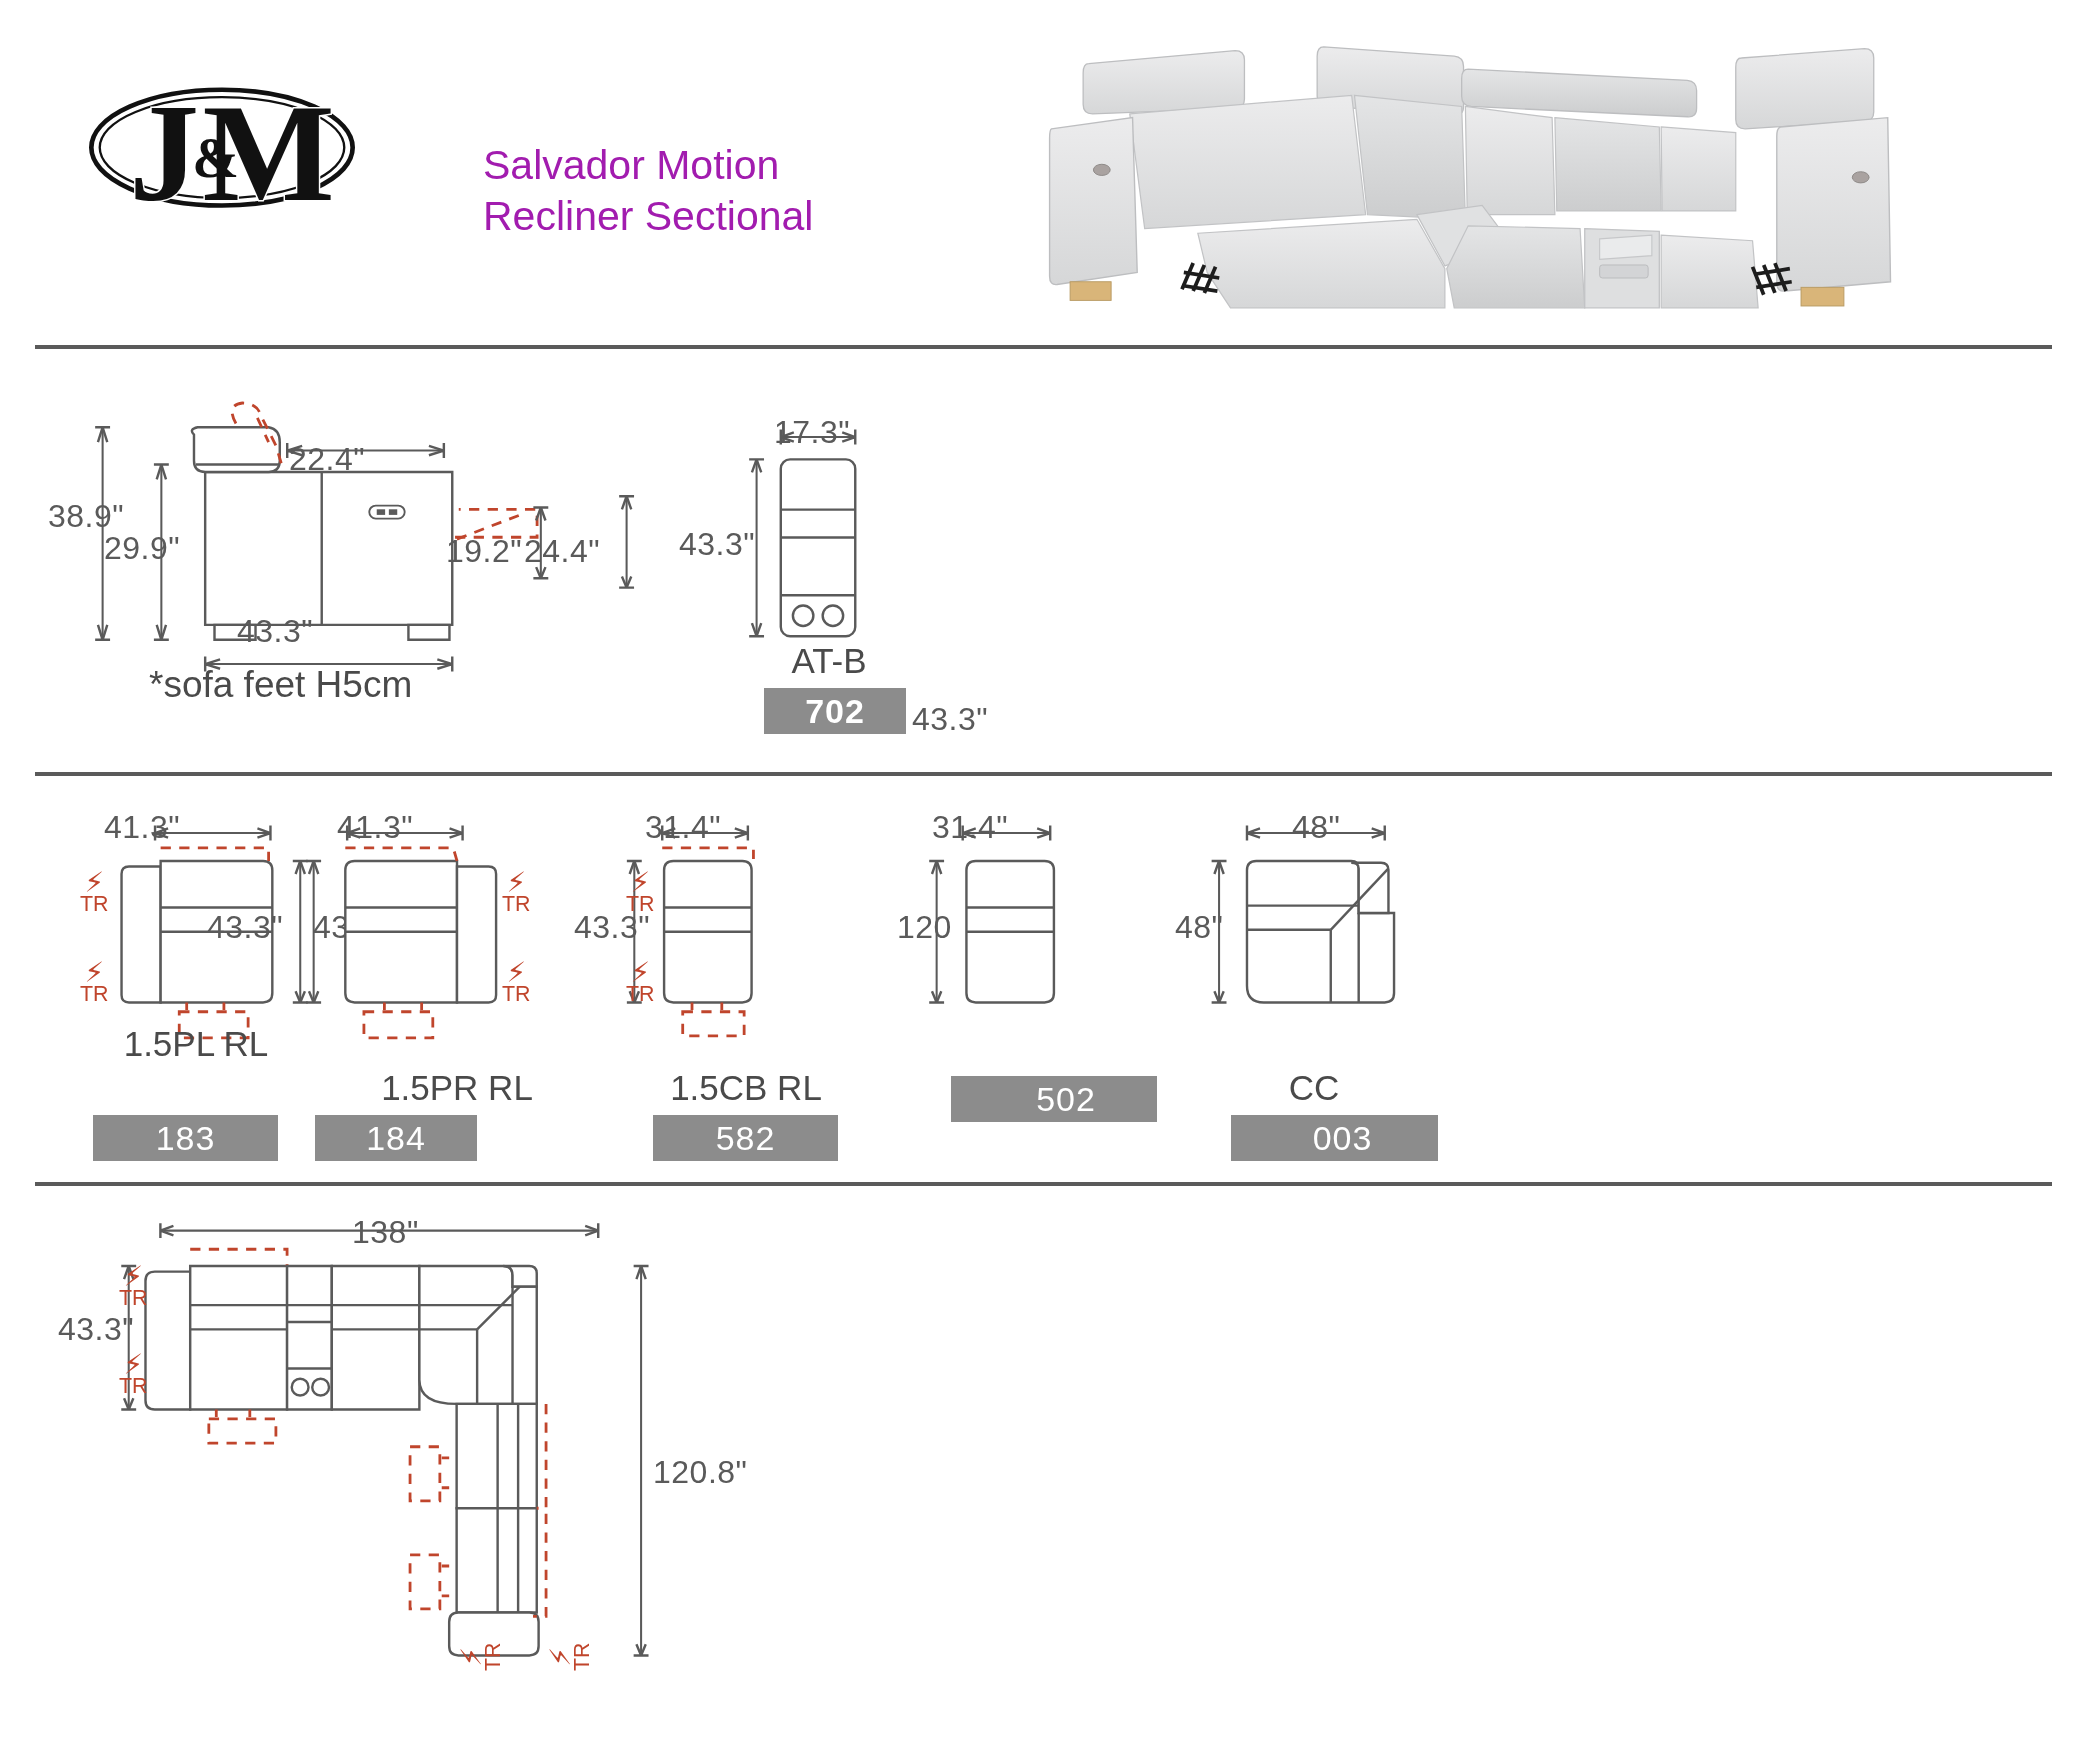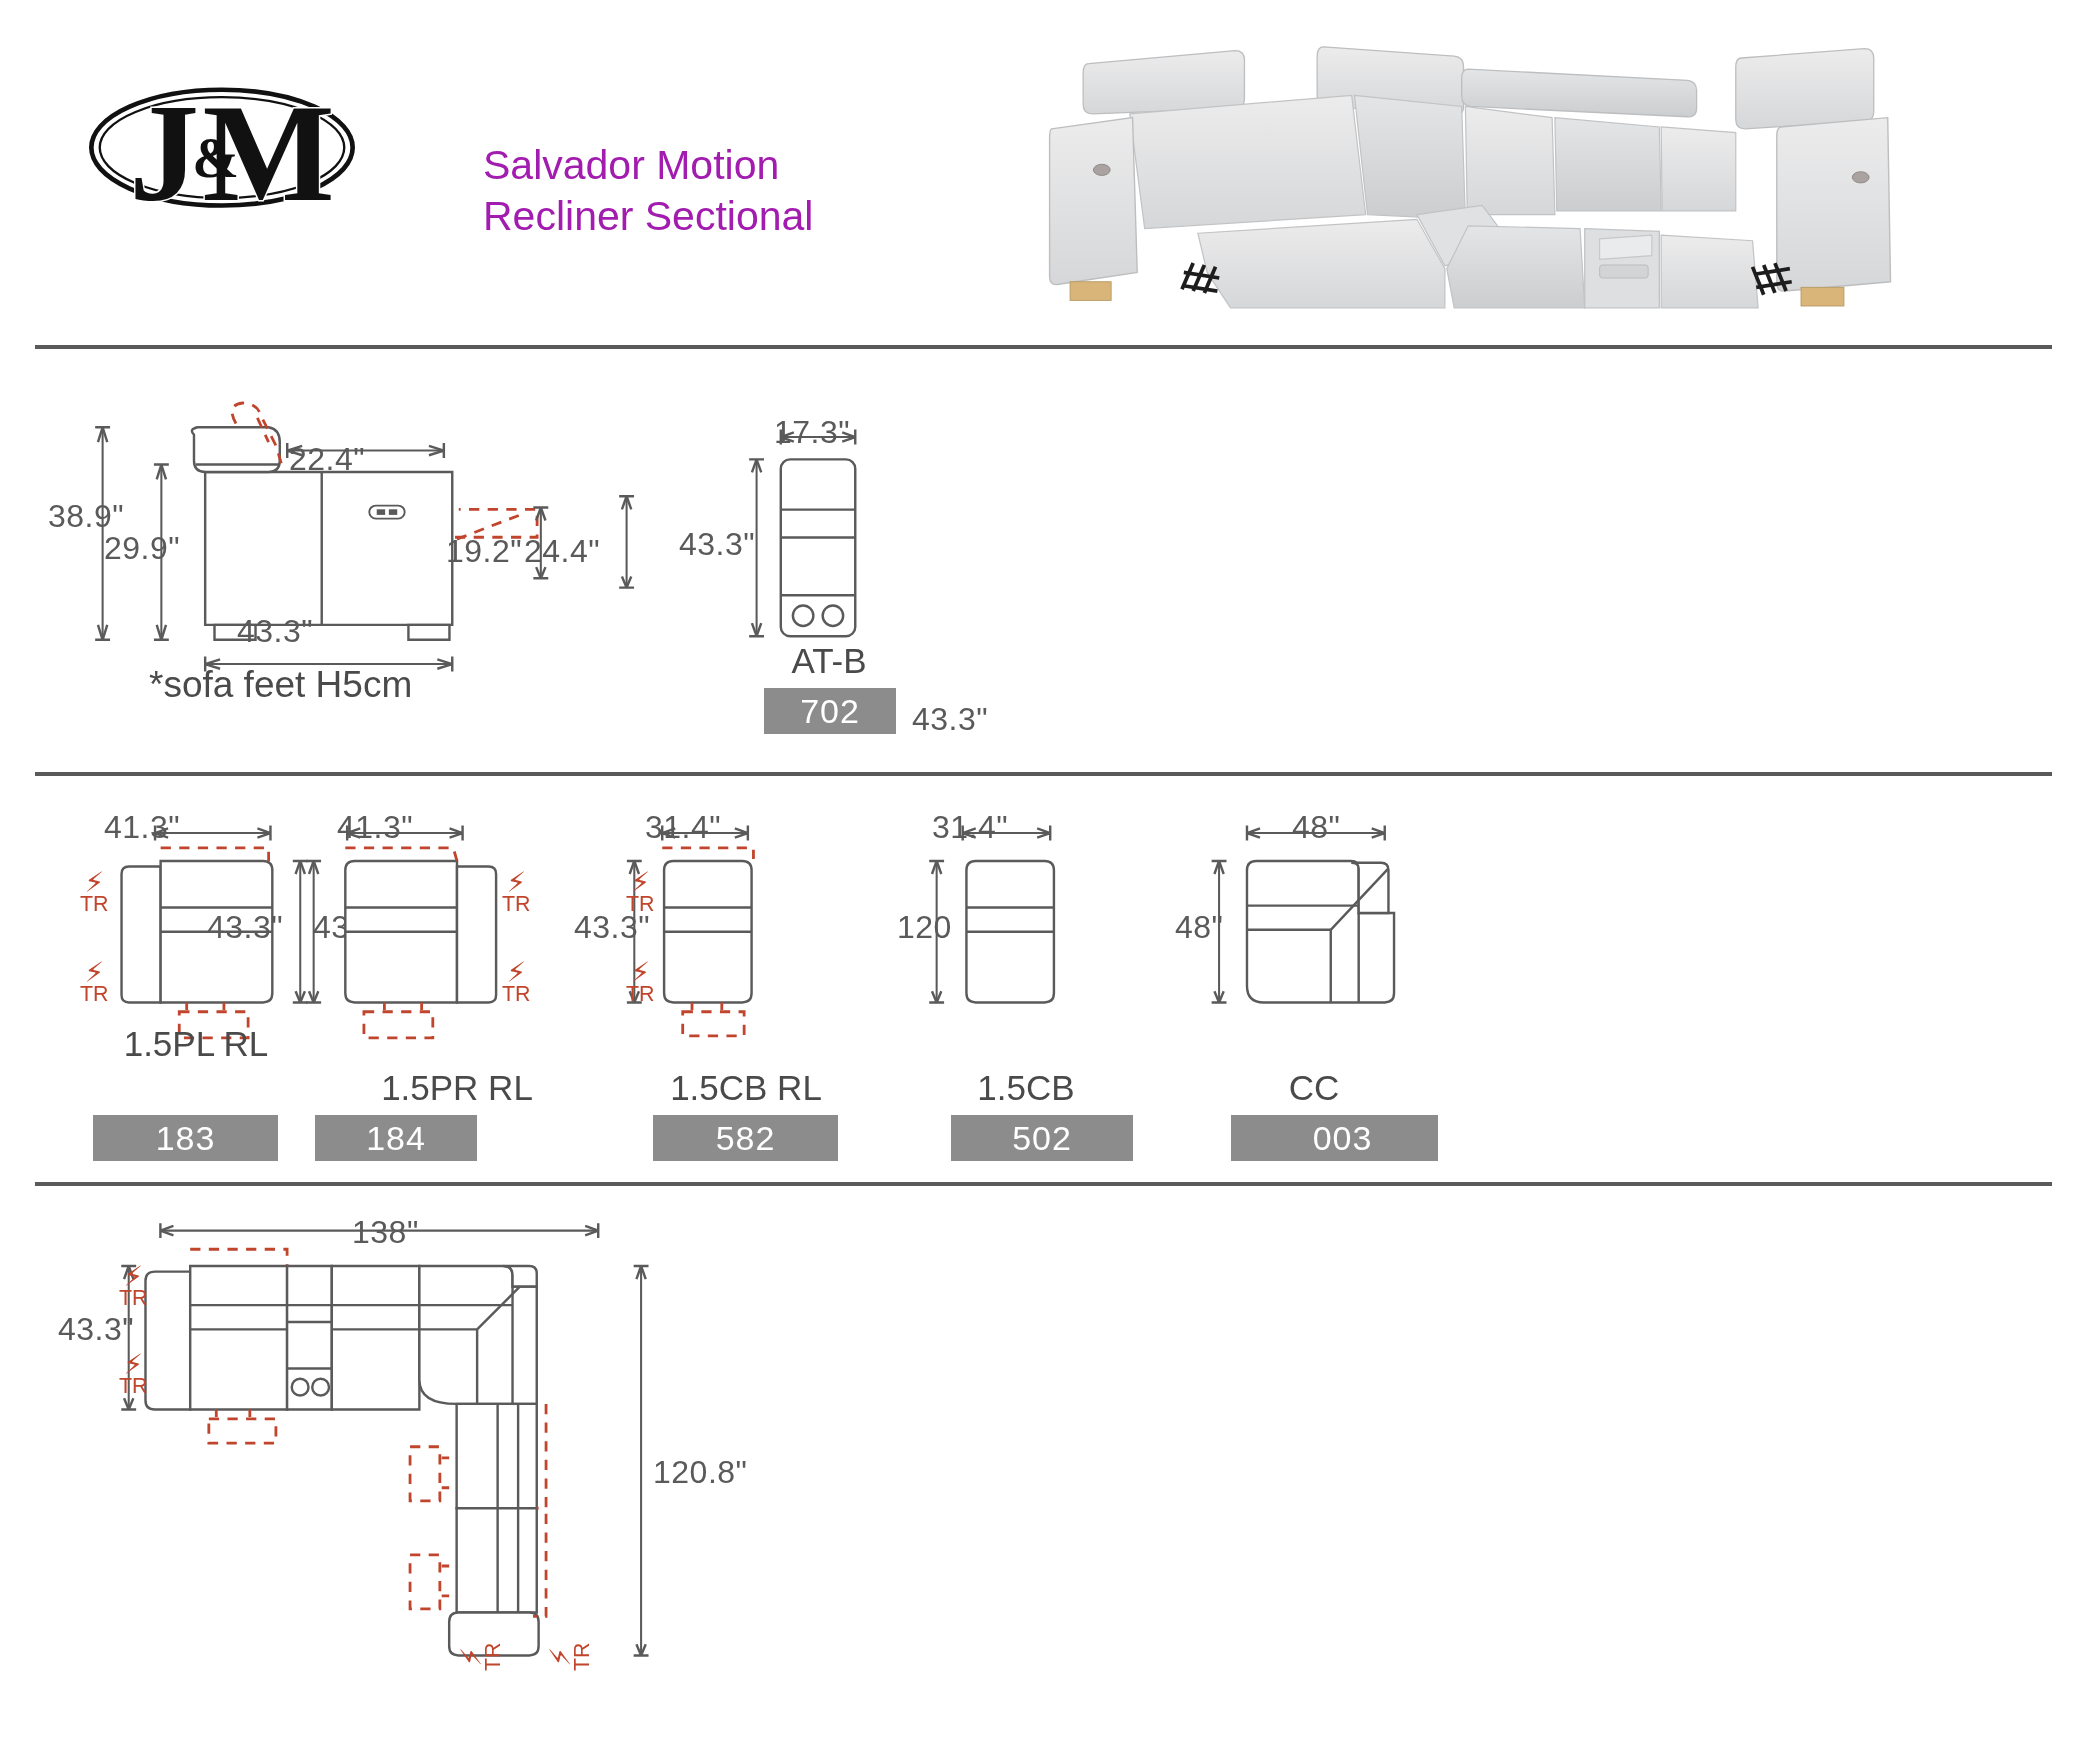--- a/index.html
+++ b/index.html
@@ -167,21 +167,21 @@
   <circle class="ln" cx="72" cy="206" r="11"></circle>
   <circle class="ln" cx="104" cy="206" r="11"></circle>
 
   <line class="dimline" x1="22" y1="38" x2="22" y2="228"></line>
   <path class="dimtick" d="M14 38 L30 38 M22 38 L17 52 M22 38 L27 52 M14 228 L30 228 M22 228 L17 214 M22 228 L27 214" fill="none"></path>
 </svg>
 </div>
 <div class="abs dimtext" style="left:774px;top:414px;">17.3"</div>
 <div class="abs dimtext" style="left:679px;top:526px;">43.3"</div>
 <div class="abs modlabel" style="left:736px;top:641px;width:186px;">AT-B</div>
-<div class="abs codebadge" style="left:764px;top:688px;width:132px;">702</div>
+<div class="abs codebadge" style="left:764px;top:688px;width:142px;font-weight:bold;">702</div>
 <div class="abs dimtext" style="left:912px;top:701px;">43.3"</div>
 
 <div class="abs hr" style="left:35px;top:772px;width:2017px;"></div>
 
 <div class="abs" style="left:56px;top:820px;">
 <svg width="280" height="242" viewBox="0 0 300 260">
   <line class="dimline" x1="106" y1="14" x2="230" y2="14"></line>
   <path class="dimtick" d="M106 6 L106 22 M106 14 L120 9 M106 14 L120 19 M230 6 L230 22 M230 14 L216 9 M230 14 L216 19" fill="none"></path>
   <path class="lnf" d="M78 50 L112 50 L112 196 L78 196 Q70 196 70 188 L70 58 Q70 50 78 50Z"></path>
   <path class="lnf" d="M112 44 L222 44 Q232 44 232 54 L232 186 Q232 196 222 196 L112 196 Z"></path>
@@ -251,21 +251,21 @@
   <path class="lnf" d="M96 44 L170 44 Q180 44 180 54 L180 186 Q180 196 170 196 L96 196 Q86 196 86 186 L86 54 Q86 44 96 44Z"></path>
   <line class="ln" x1="86" y1="94" x2="180" y2="94"></line>
   <line class="ln" x1="86" y1="120" x2="180" y2="120"></line>
   <line class="dimline" x1="54" y1="44" x2="54" y2="196"></line>
   <path class="dimtick" d="M46 44 L62 44 M54 44 L49 58 M54 44 L59 58 M46 196 L62 196 M54 196 L49 184 M54 196 L59 184" fill="none"></path>
 </svg>
 </div>
 <div class="abs dimtext" style="left:932px;top:809px;">31.4"</div>
 <div class="abs dimtext" style="left:897px;top:909px;">120</div>
 <div class="abs modlabel" style="left:886px;top:1068px;width:280px;">1.5CB</div>
-<div class="abs codebadge" style="left:951px;top:1115px;width:182px;">502</div>
+<div class="abs codebadge" style="left:951px;top:1076px;width:182px;padding-left:24px;">502</div>
 
 <div class="abs" style="left:1165px;top:820px;">
 <svg width="298" height="242" viewBox="0 0 320 260">
   <line class="dimline" x1="88" y1="14" x2="236" y2="14"></line>
   <path class="dimtick" d="M88 6 L88 22 M88 14 L102 9 M88 14 L102 19 M236 6 L236 22 M236 14 L222 9 M236 14 L222 19" fill="none"></path>
 
   <path class="lnf" d="M98 44 L200 44 Q208 44 208 52 L208 100 L246 100 L246 186 Q246 196 236 196 L106 196 Q88 196 88 178 L88 54 Q88 44 98 44Z"></path>
   <path class="lnf" d="M200 46 L232 46 Q240 46 240 54 L240 100 L208 100 L208 52 Q208 46 200 46Z"></path>
   <line class="ln" x1="88" y1="92" x2="208" y2="92"></line>
   <line class="ln" x1="88" y1="118" x2="178" y2="118"></line>

